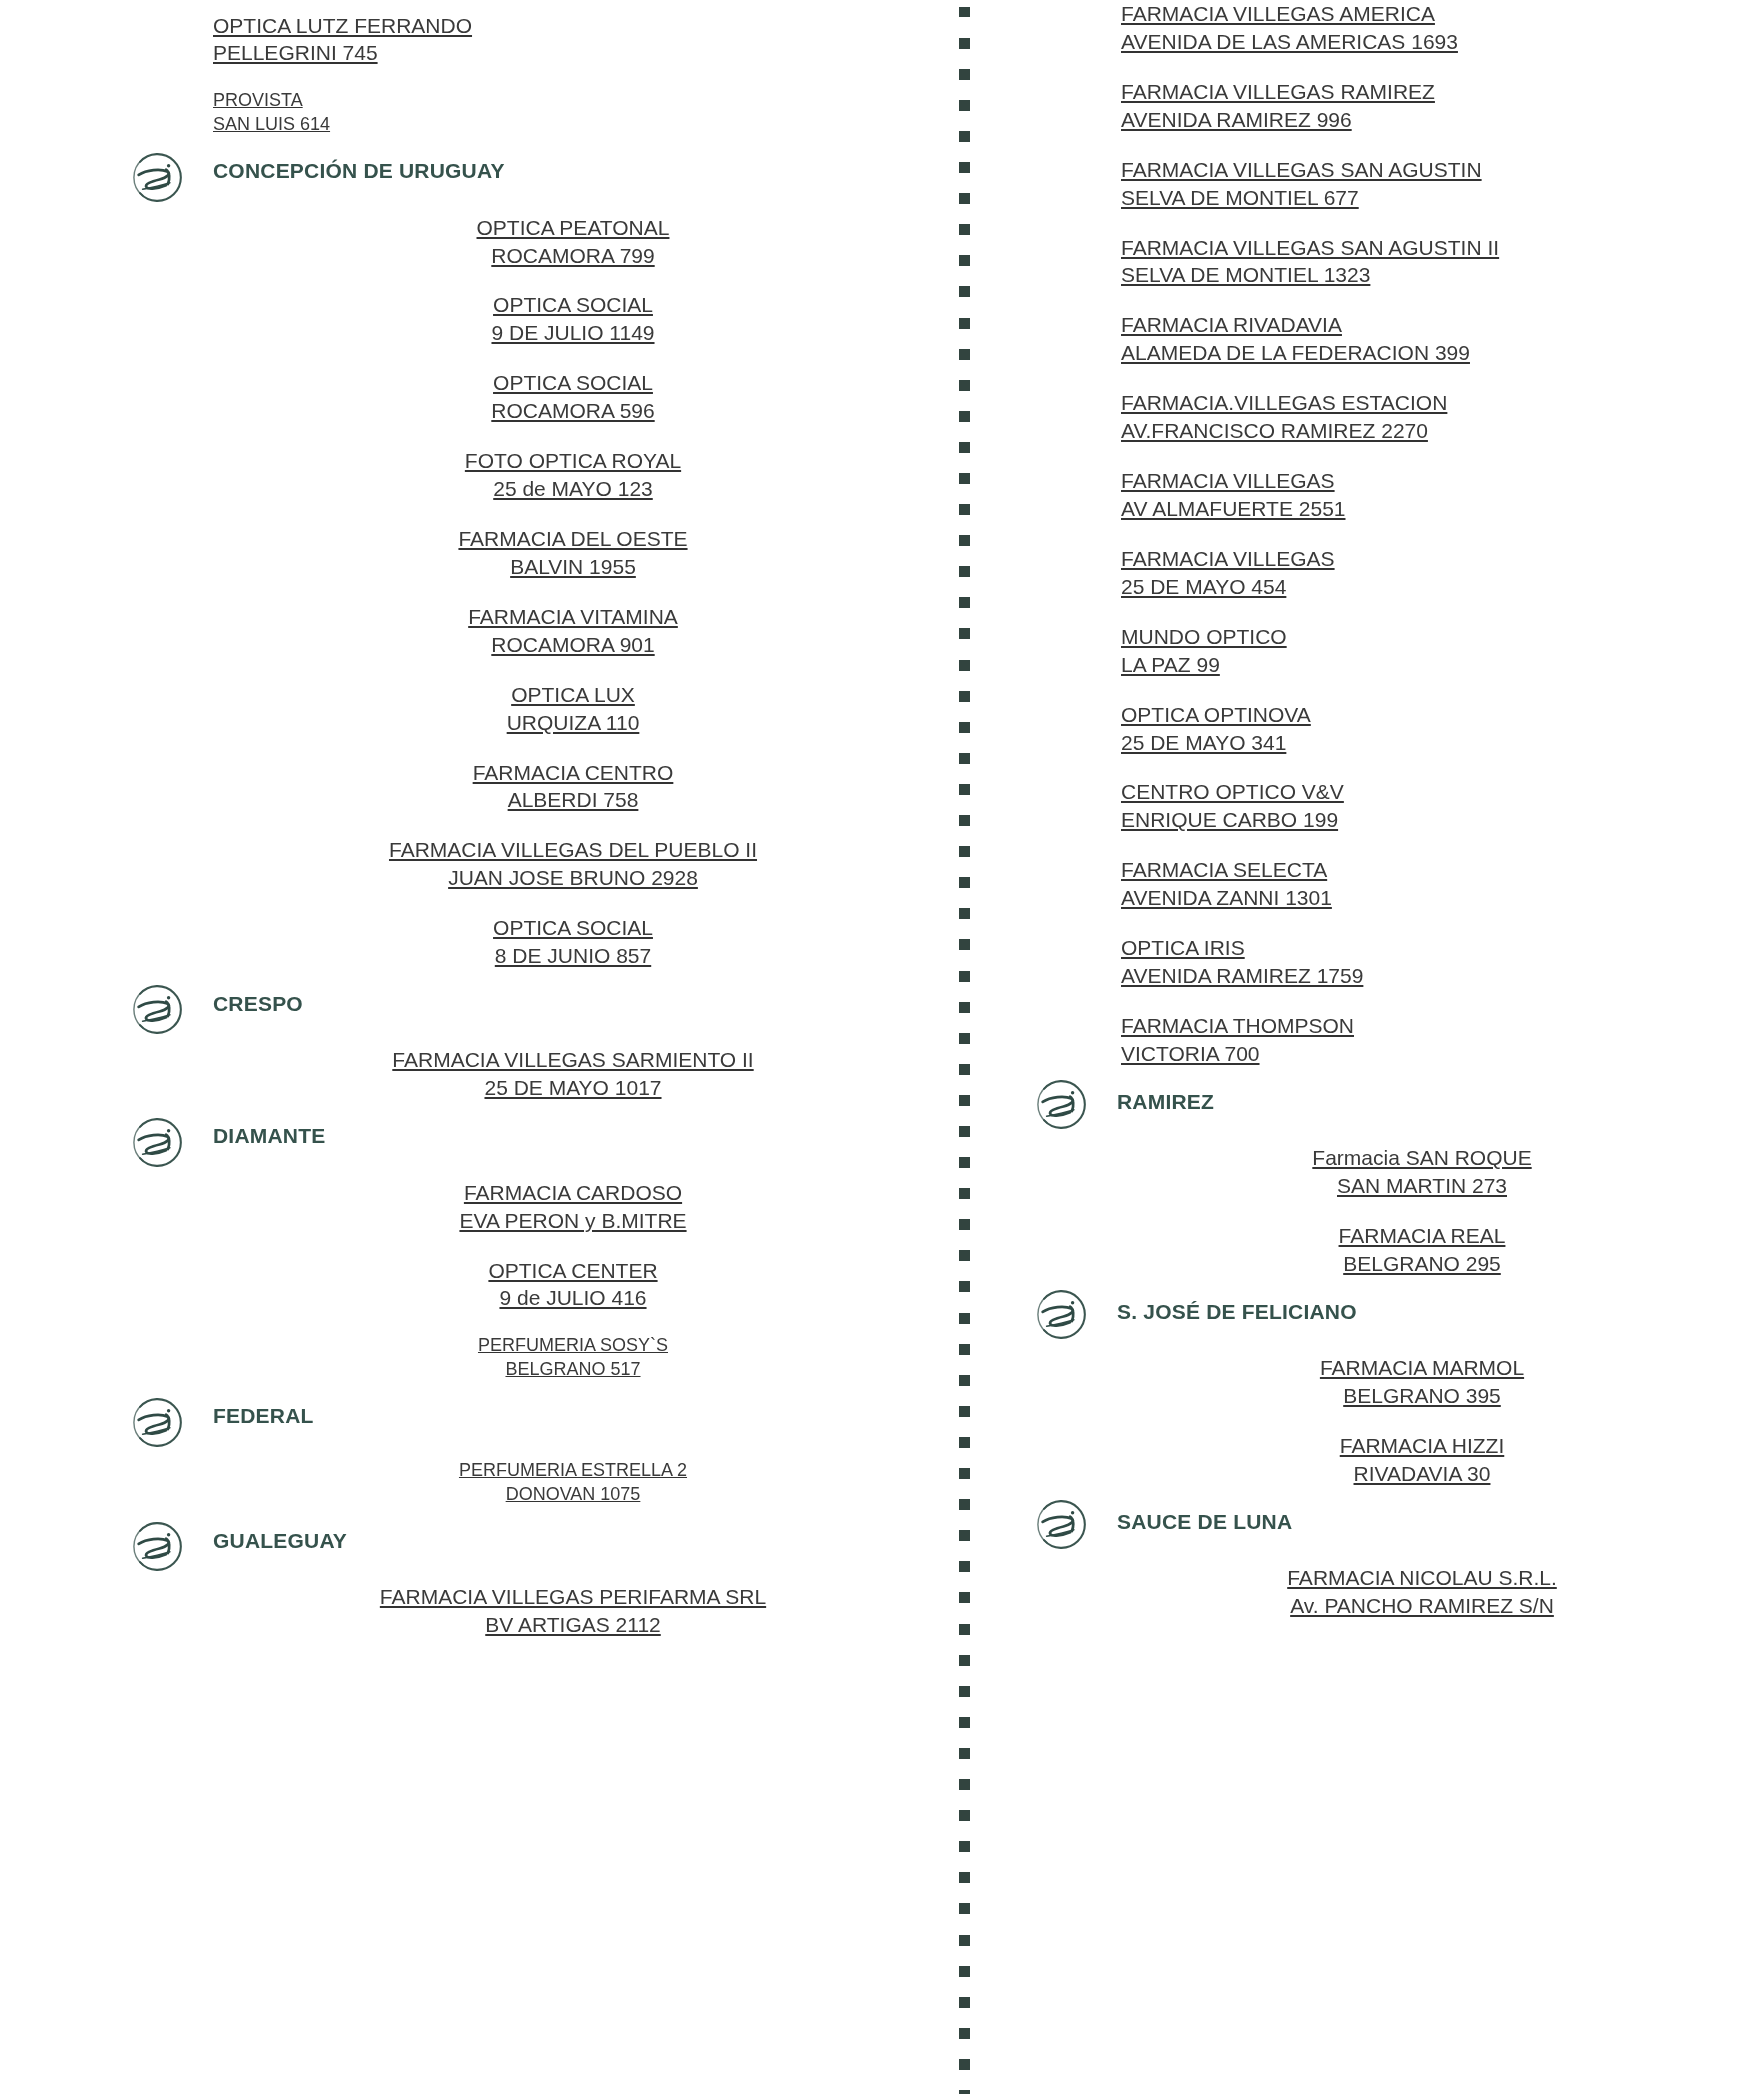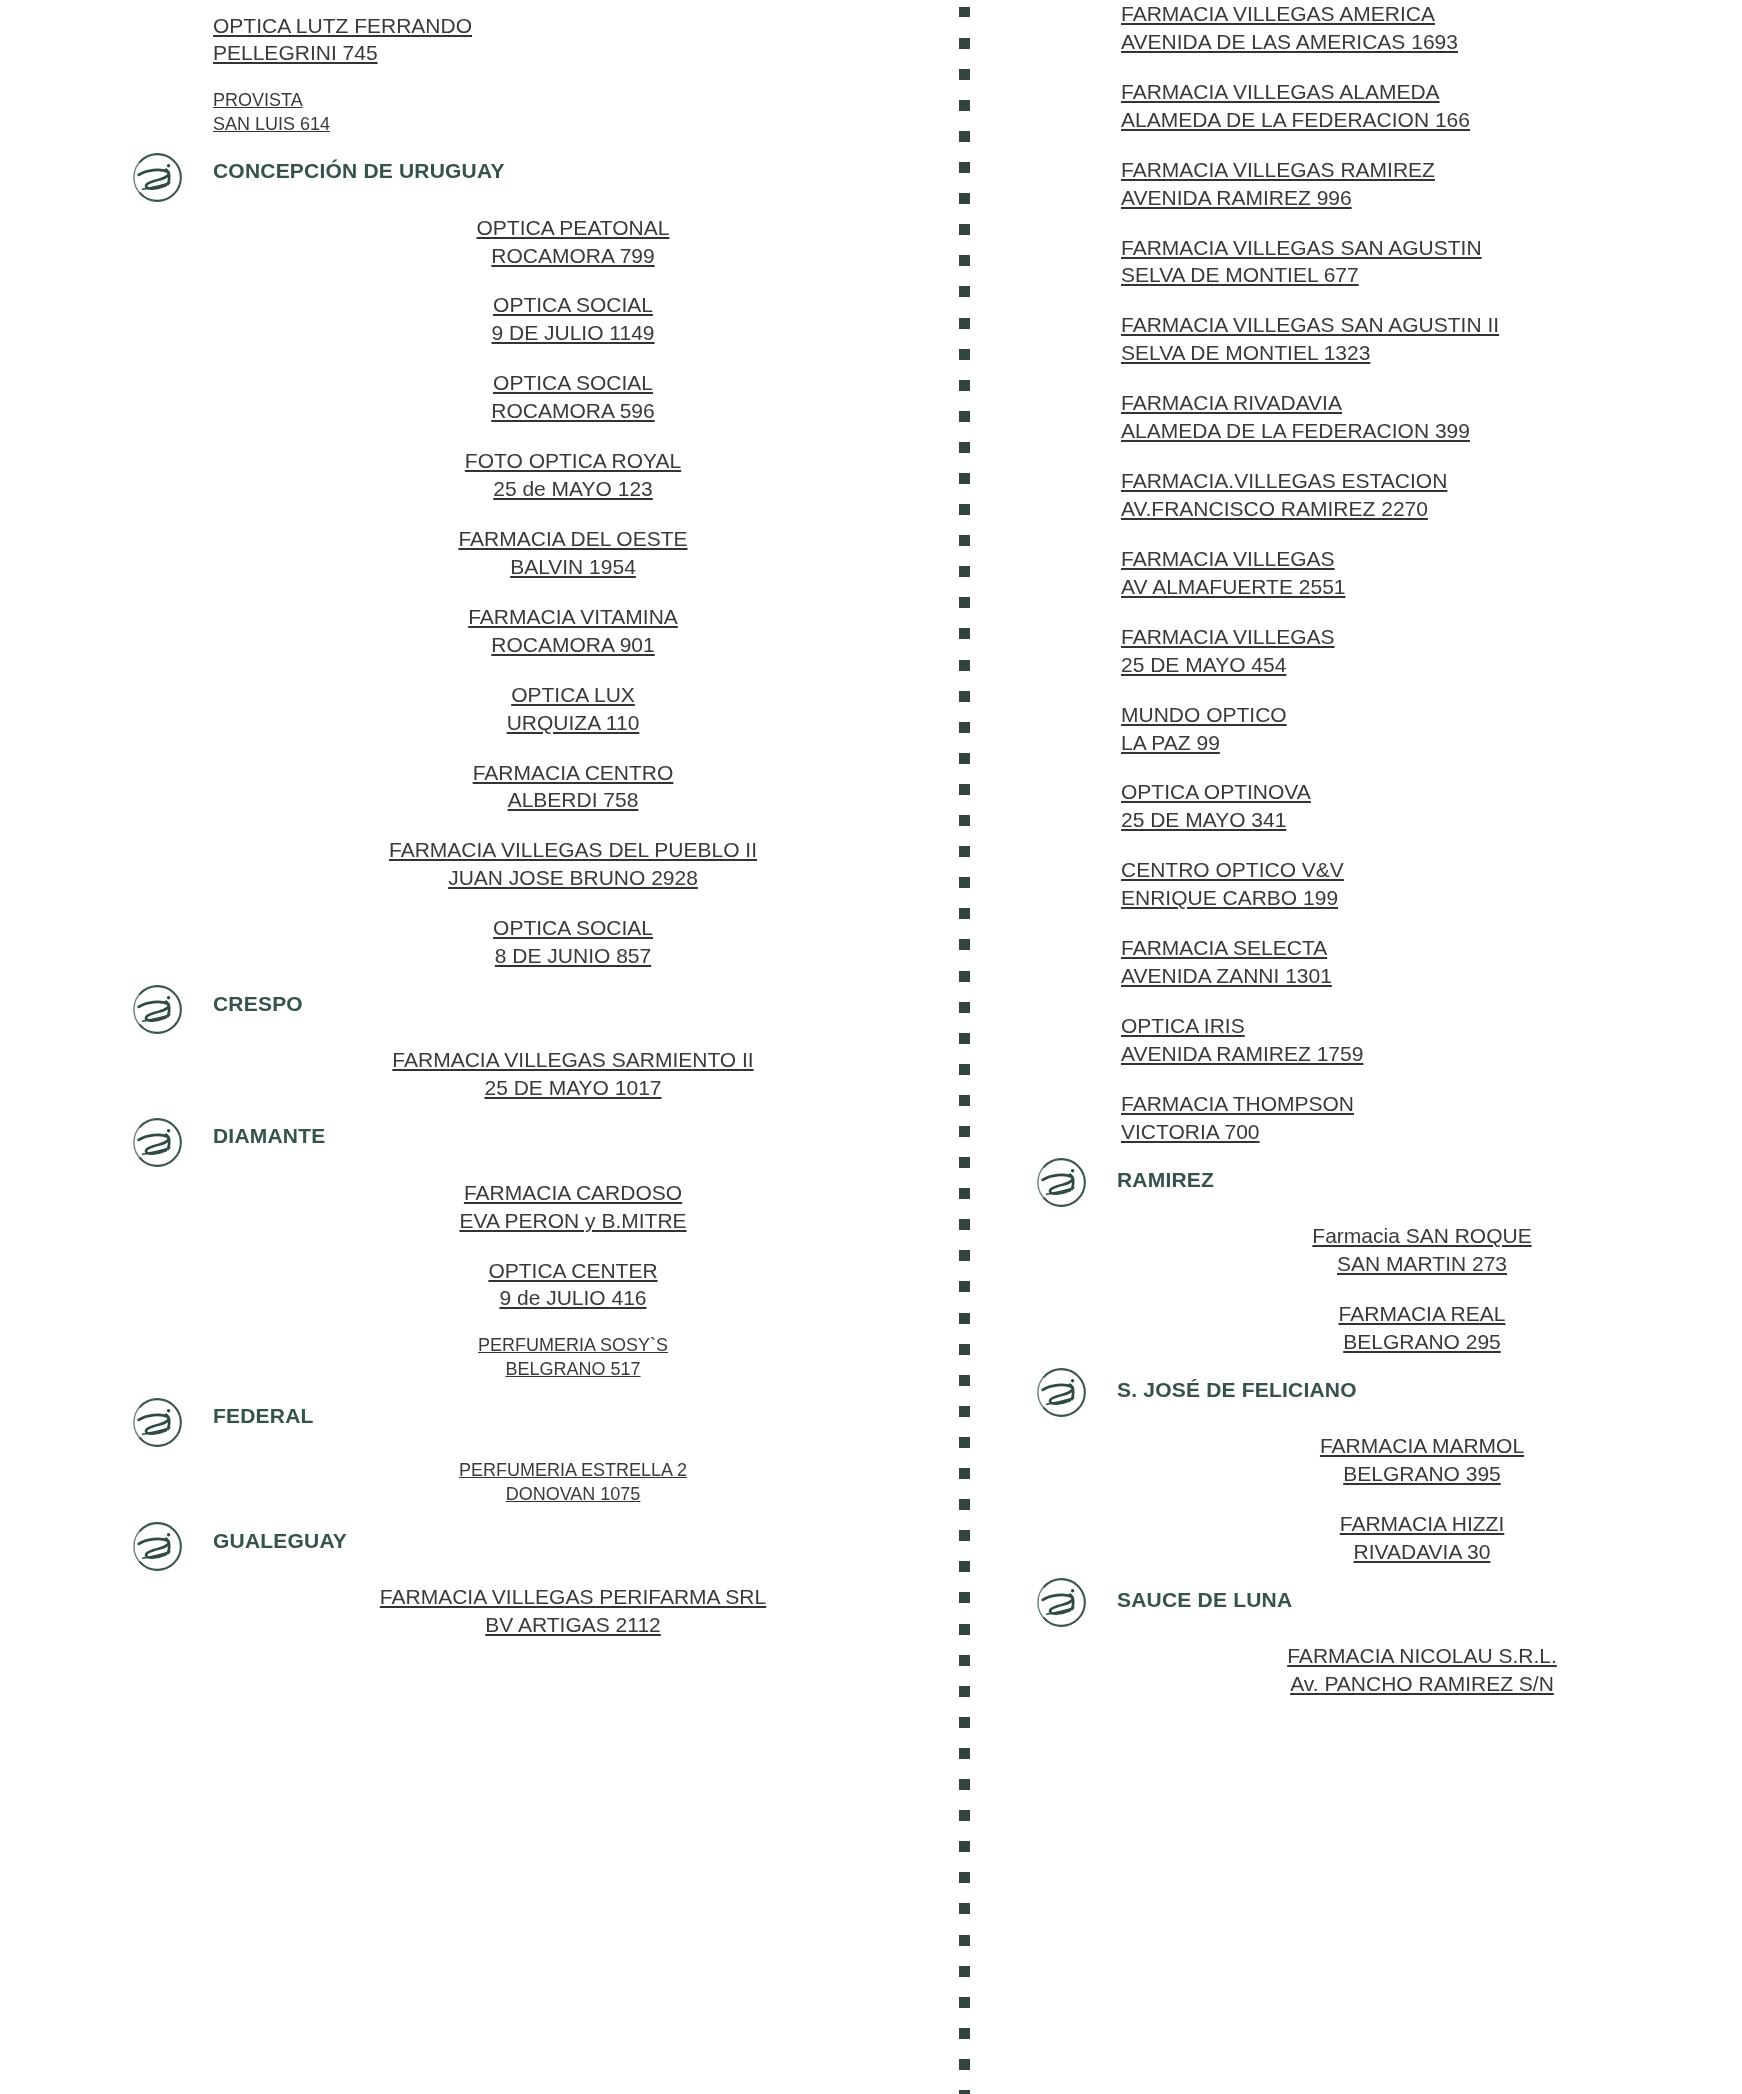--- a/index.html
+++ b/index.html
@@ -227,21 +227,21 @@
           <div class="listing">
             <span class="lname">OPTICA SOCIAL</span>
             <span class="laddr">ROCAMORA 596</span>
           </div>
           <div class="listing">
             <span class="lname">FOTO OPTICA ROYAL</span>
             <span class="laddr">25 de MAYO 123</span>
           </div>
           <div class="listing">
             <span class="lname">FARMACIA DEL OESTE</span>
-            <span class="laddr">BALVIN 1954</span>
+            <span class="laddr">BALVIN 1955</span>
           </div>
           <div class="listing">
             <span class="lname">FARMACIA VITAMINA</span>
             <span class="laddr">ROCAMORA 901</span>
           </div>
           <div class="listing">
             <span class="lname">OPTICA LUX</span>
             <span class="laddr">URQUIZA 110</span>
           </div>
           <div class="listing">
@@ -352,24 +352,20 @@
       </div>
     </div>
 
   <div class="col col-right" id="right-column">
       <div class="orphan-listings">
         <div class="listing">
           <span class="lname">FARMACIA VILLEGAS AMERICA</span>
           <span class="laddr">AVENIDA DE LAS AMERICAS 1693</span>
         </div>
         <div class="listing">
-          <span class="lname">FARMACIA VILLEGAS ALAMEDA</span>
-          <span class="laddr">ALAMEDA DE LA FEDERACION 166</span>
-        </div>
-        <div class="listing">
           <span class="lname">FARMACIA VILLEGAS RAMIREZ</span>
           <span class="laddr">AVENIDA RAMIREZ 996</span>
         </div>
         <div class="listing">
           <span class="lname">FARMACIA VILLEGAS SAN AGUSTIN</span>
           <span class="laddr">SELVA DE MONTIEL 677</span>
         </div>
         <div class="listing">
           <span class="lname">FARMACIA VILLEGAS SAN AGUSTIN II</span>
           <span class="laddr">SELVA DE MONTIEL 1323</span>

